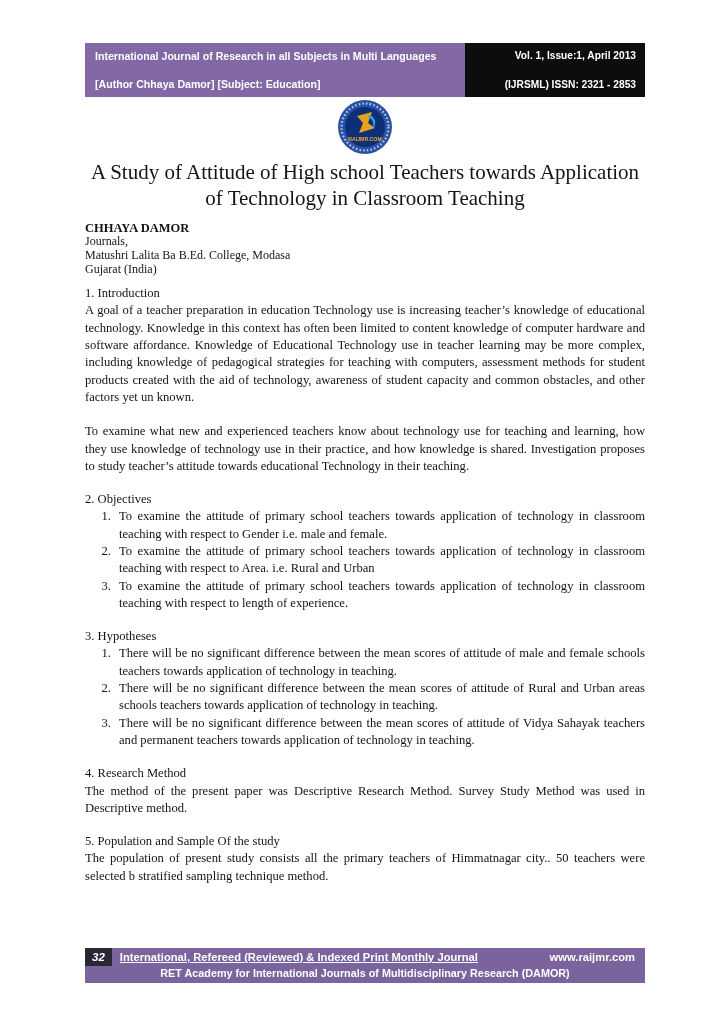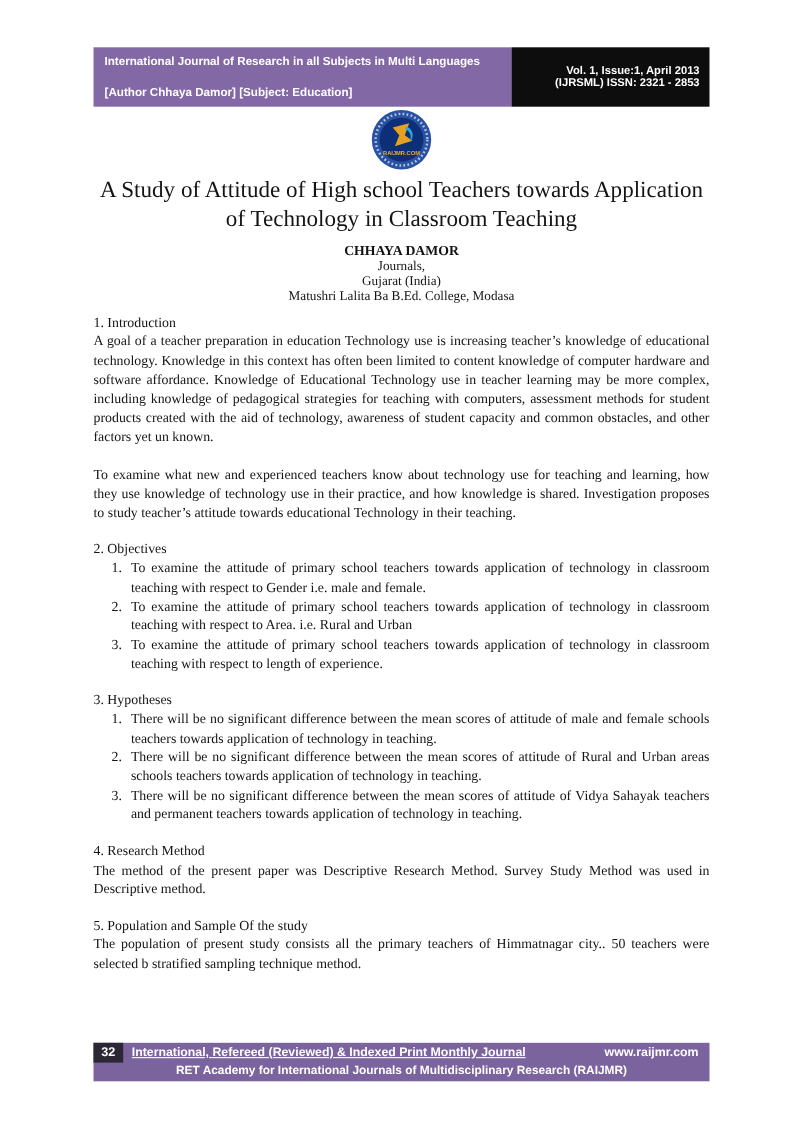--- a/index.html
+++ b/index.html
@@ -22,34 +22,34 @@
     font-weight:bold;font-size:10.6px;
     padding:7px 10px 7px 10px;
     display:flex;flex-direction:column;justify-content:space-between;
     white-space:nowrap;overflow:hidden;
   }
   .banner-right{
     width:162px;background:#0d0d0d;color:#ffffff;
     font-family:"Liberation Sans", sans-serif;
     font-weight:bold;font-size:10.2px;
     padding:7px 9px;text-align:right;
-    display:flex;flex-direction:column;justify-content:center;
+    display:flex;flex-direction:column;justify-content:space-between;
     white-space:nowrap;
   }
 
   
   .logo-wrap{display:flex;justify-content:center;margin-top:2px;height:56px;}
 
   
   .title{
     margin:4px 0 0 0;text-align:center;
     font-size:21px;font-weight:normal;line-height:1.26;
     font-family:"Liberation Serif", serif;
   }
-  .author-block{text-align:center;margin-top:9px;line-height:1.16;}
+  .author-block{margin-top:9px;line-height:1.16;}
   .author-name{font-size:12.5px;font-weight:bold;}
   .author-line{font-size:12px;}
 
   
   .content{margin-top:8px;font-size:12.6px;line-height:17.3px;}
   .section{margin-top:16px;}
   .section:first-child{margin-top:6px;}
   .sec-heading{font-weight:normal;}
   .content p{margin:0;text-align:justify;}
   .content p + p{margin-top:17px;}
@@ -59,21 +59,21 @@
   
   .footer{
     position:absolute;left:85px;top:948px;width:560px;
     background:#7b639e;color:#ffffff;
     font-family:"Liberation Sans", sans-serif;font-weight:bold;
     padding:0 0 4px 0;
   }
   .footer-row1{display:flex;align-items:center;font-size:11.2px;}
   .footer-badge{
     background:#2c2734;color:#ffffff;
-    padding:3px 7px;font-size:11.5px;
+    padding:3px 7px;font-size:11.5px;font-style:italic;
   }
   .footer-label{margin-left:8px;flex:1;text-decoration:underline;}
   .footer-site{margin-right:10px;}
   .footer-row2{text-align:center;font-size:10.8px;margin-top:1px;}
 </style>
 </head>
 <body>
 
 <div class="page">
   <div class="inner">
@@ -98,22 +98,22 @@
         <path d="M33 16 C39 19 40 26 35 31 C38 25 36 20 31 18 Z" fill="#2aa7e8"></path>
         <text x="28" y="42" text-anchor="middle" font-size="5.2" font-weight="bold" font-family="Liberation Sans, sans-serif" fill="#f0a830">RAIJMR.COM</text>
       </svg>
     </div>
 
     <h1 class="title">A Study of Attitude of High school Teachers towards Application of Technology in Classroom Teaching</h1>
 
     <div class="author-block">
       <div class="author-name">CHHAYA DAMOR</div>
       <div class="author-line">Journals,</div>
+      <div class="author-line">Matushri Lalita Ba B.Ed. College, Modasa</div>
       <div class="author-line">Gujarat (India)</div>
-      <div class="author-line">Matushri Lalita Ba B.Ed. College, Modasa</div>
     </div>
 
     <div class="content">
 
       <div class="section">
         <div class="sec-heading">1. Introduction</div>
         <p>A goal of a teacher preparation in education Technology use is increasing teacher’s knowledge of educational technology. Knowledge in this context has often been limited to content knowledge of computer hardware and software affordance. Knowledge of Educational Technology use in teacher learning may be more complex, including knowledge of pedagogical strategies for teaching with computers, assessment methods for student products created with the aid of technology, awareness of student capacity and common obstacles, and other factors yet un known.</p>
         <p>To examine what new and experienced teachers know about technology use for teaching and learning, how they use knowledge of technology use in their practice, and how knowledge is shared. Investigation proposes to study teacher’s attitude towards educational Technology in their teaching.</p>
       </div>
 
@@ -147,15 +147,15 @@
 
     </div>
   </div>
 
   <div class="footer">
     <div class="footer-row1">
       <span class="footer-badge">32</span>
       <span class="footer-label">International, Refereed (Reviewed) &amp; Indexed Print Monthly Journal</span>
       <span class="footer-site">www.raijmr.com</span>
     </div>
-    <div class="footer-row2">RET Academy for International Journals of Multidisciplinary Research (RAIJMR)</div>
+    <div class="footer-row2">RET Academy for International Journals of Multidisciplinary Research (DAMOR)</div>
   </div>
 </div>
 
 </body></html>

